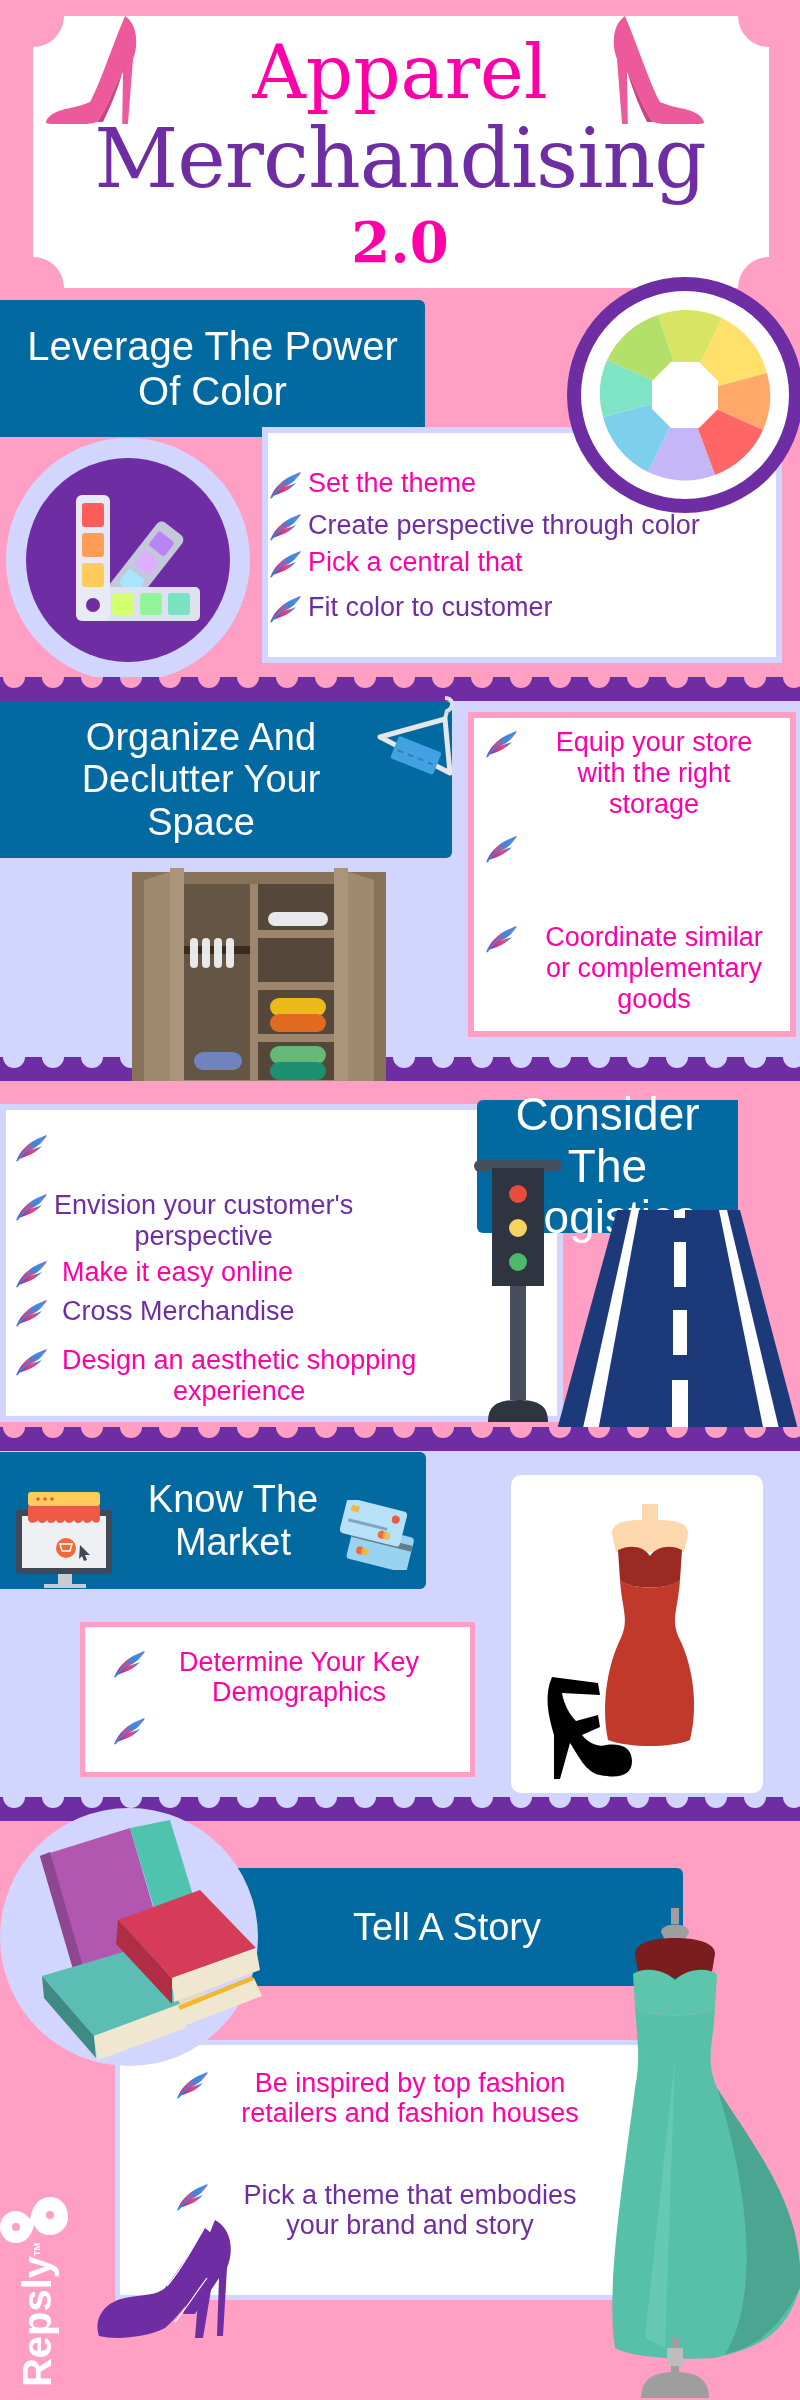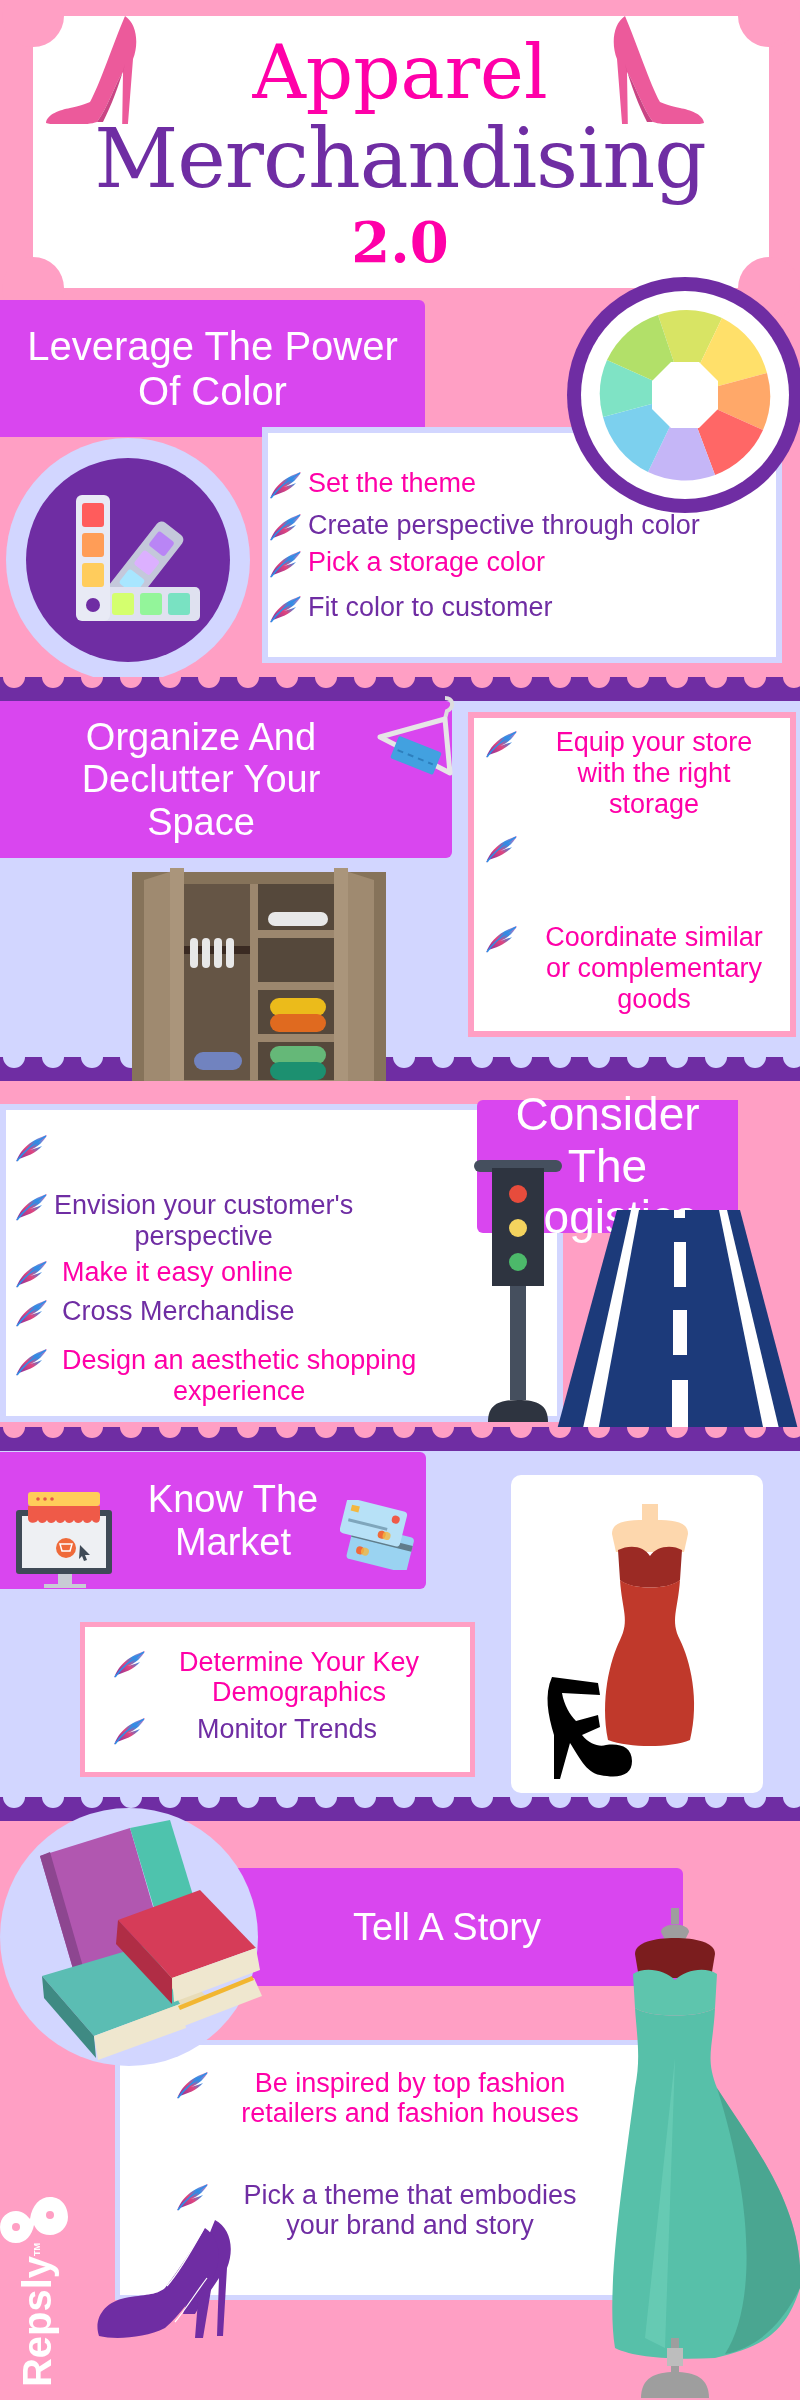--- a/index.html
+++ b/index.html
@@ -14,21 +14,21 @@
   .notch { position: absolute; width: 62px; height: 62px; border-radius: 50%; background: #ff9fc4; }
   .title-1 { left: 0; width: 800px; top: 32px; text-align: center; color: #ff00a8; font-size: 74px; line-height: 80px; }
   .title-2 { left: 0; width: 800px; top: 114px; text-align: center; color: #6f2da3; font-size: 82px; line-height: 90px; letter-spacing: -1px; }
   .title-3 { left: 0; width: 800px; top: 212px; text-align: center; color: #ff00a8; font-size: 56px; line-height: 60px; font-weight: bold; }
 
   
   .band { left: 0; width: 800px; }
   .divider { left: 0; width: 800px; height: 24px; background: #6f2da3; overflow: hidden; }
   .divider .bump { position: absolute; top: -11px; width: 22px; height: 22px; border-radius: 50%; }
 
-  .title-box { background: #d946ef; color: #fff; text-align: center; border-radius: 4px; display: flex; align-items: center; justify-content: center; }
+  .title-box { background: #0369a1; color: #fff; text-align: center; border-radius: 4px; display: flex; align-items: center; justify-content: center; }
   .title-box span { white-space: pre-line; line-height: 1.12; }
 
   .text-box { background: #fff; border: 6px solid #d2d6ff; }
   .text-box.pink-border { border-color: #ff9fc4; }
 
   .bullet { position: absolute; display: flex; align-items: flex-start; font-size: 27px; line-height: 31px; }
   .bullet .txt { white-space: pre-line; text-align: center; }
   .feather { width: 34px; height: 30px; flex: 0 0 34px; margin-right: 6px; margin-top: 2px; }
   .pink { color: #ff00a8; }
   .purple { color: #6f2da3; }
@@ -125,21 +125,21 @@
 <div class="bullet sans" style="left:268px;top:510px">
   <svg class="feather">
       <use href="#feather"></use>
     </svg>
   <span class="txt purple">Create perspective through color</span>
 </div>
 <div class="bullet sans" style="left:268px;top:547px">
   <svg class="feather">
       <use href="#feather"></use>
     </svg>
-  <span class="txt pink">Pick a storage color</span>
+  <span class="txt pink">Pick a central that</span>
 </div>
 <div class="bullet sans" style="left:268px;top:592px">
   <svg class="feather">
       <use href="#feather"></use>
     </svg>
   <span class="txt purple">Fit color to customer</span>
 </div>
 
 <div class="abs divider" style="top:677px" id="div1">
     <div class="bump" style="left: 3px; background: rgb(255, 159, 196);"></div>
@@ -378,21 +378,20 @@
   <svg class="feather" style="margin-right:0">
       <use href="#feather"></use>
     </svg>
   <span class="txt pink" style="flex:1;line-height:30px">Determine Your Key
 Demographics</span>
 </div>
 <div class="bullet sans" style="left:112px;top:1714px;width:310px">
   <svg class="feather">
       <use href="#feather"></use>
     </svg>
-  <span class="txt purple" style="flex:1">Monitor Trends</span>
 </div>
 
 <div class="abs" style="left:511px;top:1475px;width:252px;height:318px;background:#fff;border-radius:10px"></div>
 <svg class="abs" style="left:540px;top:1500px" width="200" height="285" viewBox="0 0 200 285">
   <rect x="102" y="4" width="16" height="20" fill="#fdd7ad"></rect>
   <path d="M72 34 C72 20 90 20 110 20 C130 20 148 20 148 34 L144 52 L76 52 Z" fill="#fdd7ad"></path>
   <path d="M78 50 C90 44 104 46 110 56 C116 46 132 44 142 50 L140 80 C130 90 90 90 80 80 Z" fill="#9b2a24"></path>
   <path d="M80 80 C92 90 128 90 140 80 C138 110 130 120 140 140 C150 160 160 200 150 240 C130 248 90 248 68 240 C60 200 70 160 80 140 C90 120 82 110 80 80 Z" fill="#c0392b"></path>
 </svg>
 <svg class="abs" style="left:540px;top:1675px" width="100" height="110" viewBox="0 0 100 110">

